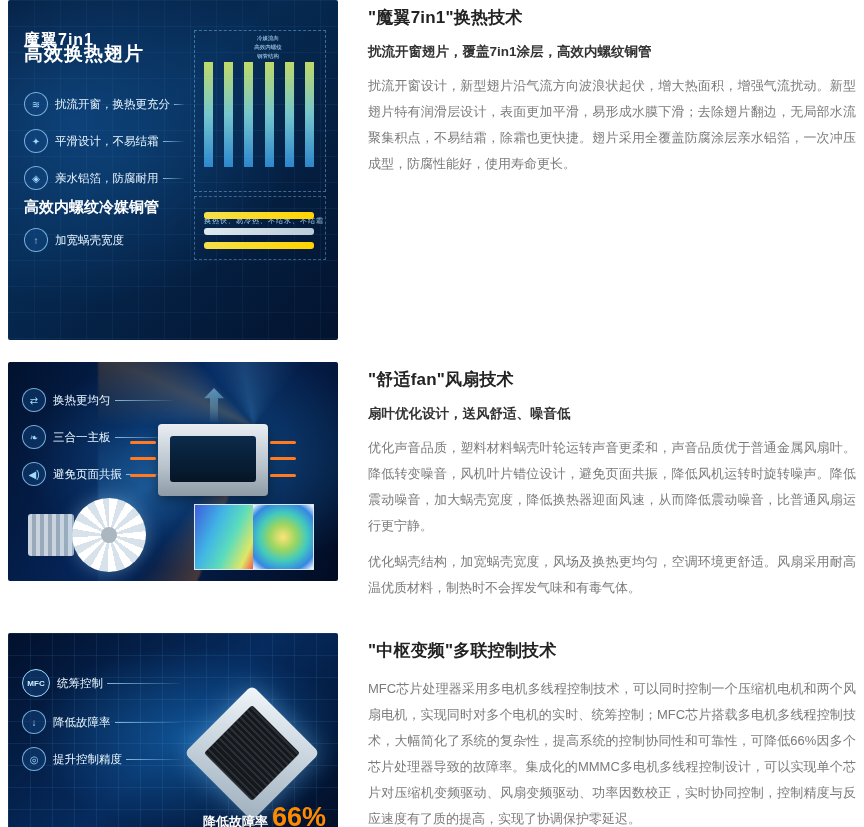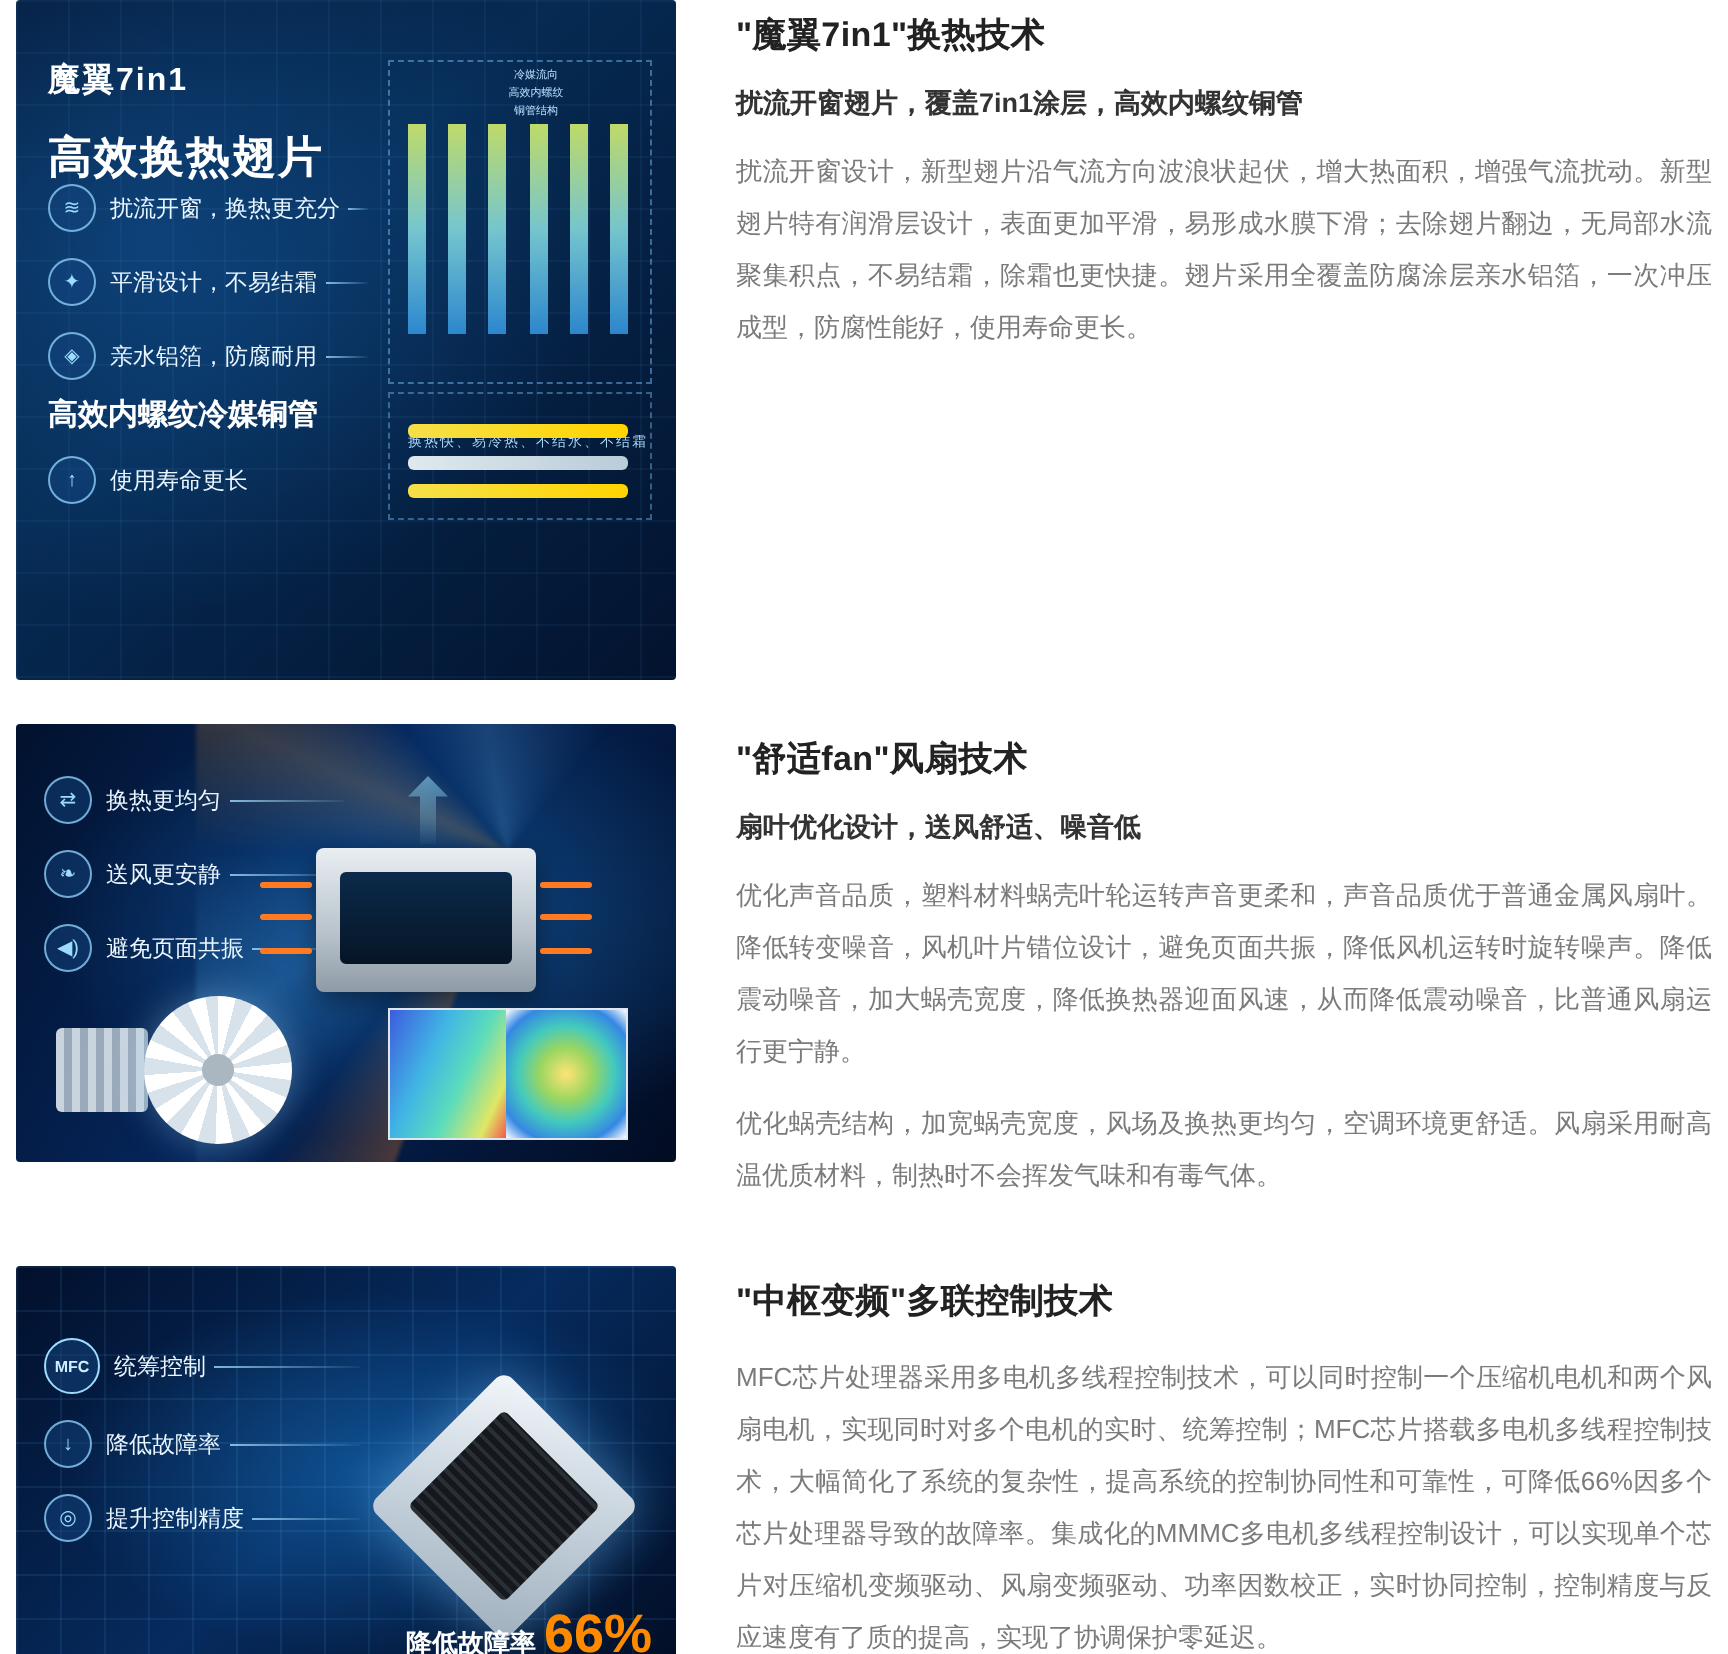--- a/index.html
+++ b/index.html
@@ -80,23 +80,23 @@
     left: 16px;
     top: 30px;
     color: #fff;
     font-size: 16px;
     font-weight: bold;
     letter-spacing: 1px;
   }
   .f1-head {
     position: absolute;
     left: 16px;
-    top: 64px;
+    top: 41px;
     color: #ffffff;
-    font-size: 22px;
+    font-size: 19px;
     font-weight: bold;
     letter-spacing: 1px;
   }
   .f1-bullets {
     position: absolute;
     left: 16px;
     top: 92px;
     width: 160px;
   }
   .f1-bullet {
@@ -443,21 +443,21 @@
         <div class="fin"></div>
         <div class="fin"></div>
         <div class="fin"></div>
         <div class="fin"></div>
       </div>
       <div class="f1-caption">换热快、易冷热、不结水、不结霜</div>
 
       <div class="f1-sub">高效内螺纹冷媒铜管</div>
       <div class="f1-sub2">
         <span class="bcircle">↑</span>
-        <span class="btext">使用寿命更长</span>
+        <span class="btext">加宽蜗壳宽度</span>
       </div>
 
       <div class="f1-tubebox"></div>
       <div class="f1-tube a"></div>
       <div class="f1-tube b"></div>
       <div class="f1-tube c"></div>
     </div>
 
     <div class="text-col">
       <h2 class="title">"魔翼7in1"换热技术</h2>
@@ -471,21 +471,21 @@
       <div class="f2-rays"></div>
 
       <div class="f2-bullets">
         <div class="f1-bullet">
           <span class="bcircle">⇄</span>
           <span class="btext">换热更均匀</span>
           <span class="barrow"></span>
         </div>
         <div class="f1-bullet">
           <span class="bcircle">❧</span>
-          <span class="btext">送风更安静</span>
+          <span class="btext">三合一主板</span>
           <span class="barrow"></span>
         </div>
         <div class="f1-bullet">
           <span class="bcircle">◀)</span>
           <span class="btext">避免页面共振</span>
           <span class="barrow"></span>
         </div>
       </div>
 
       <div class="f2-updraft"></div>

